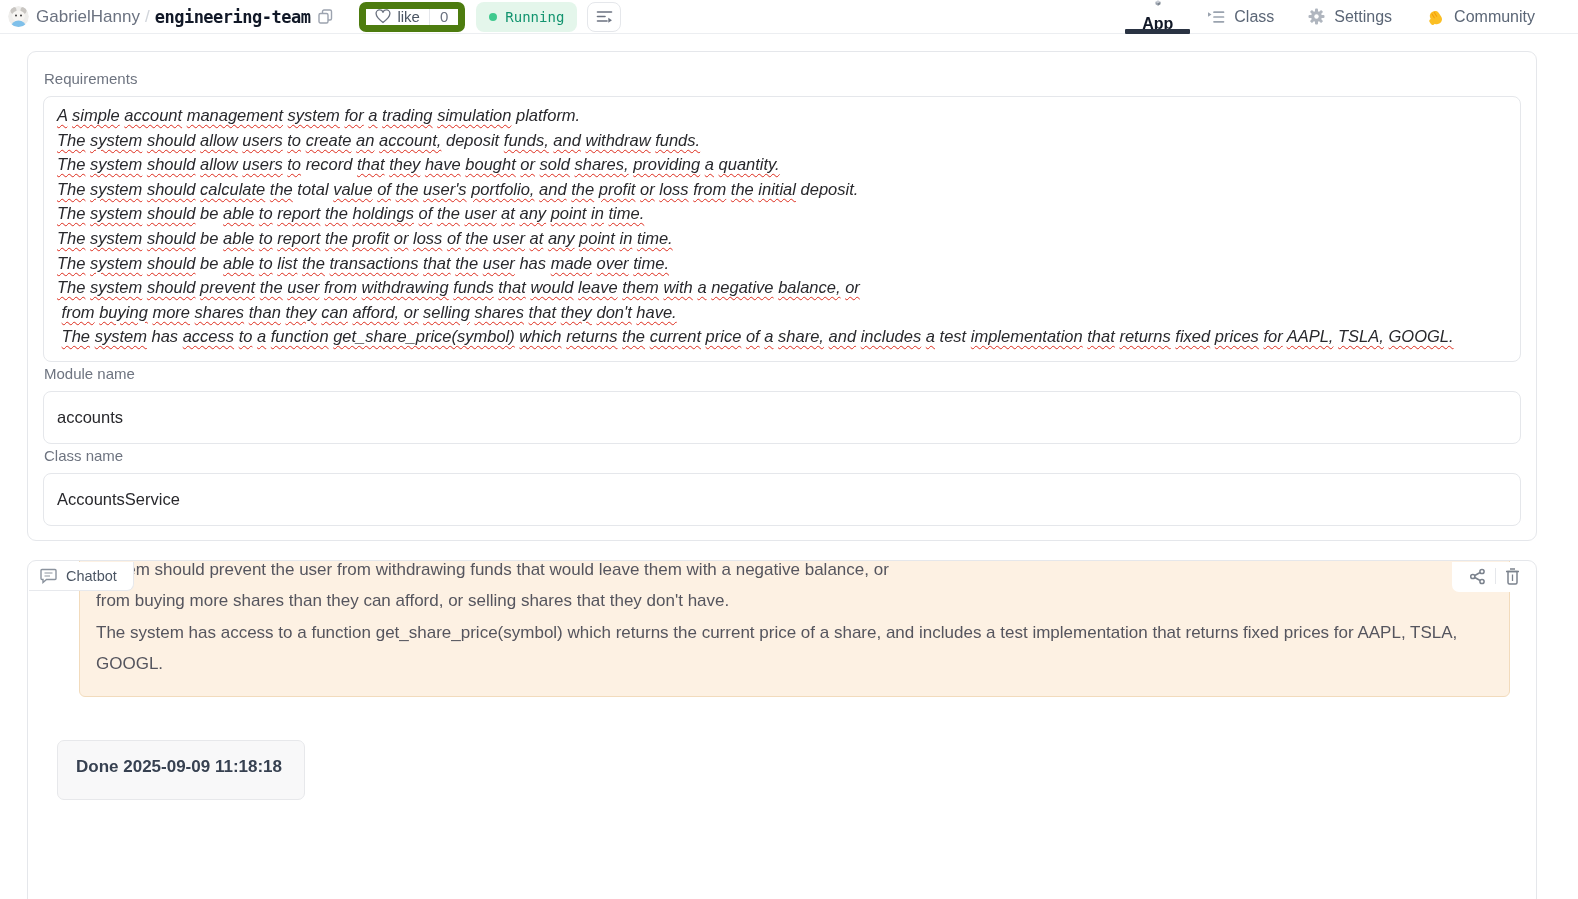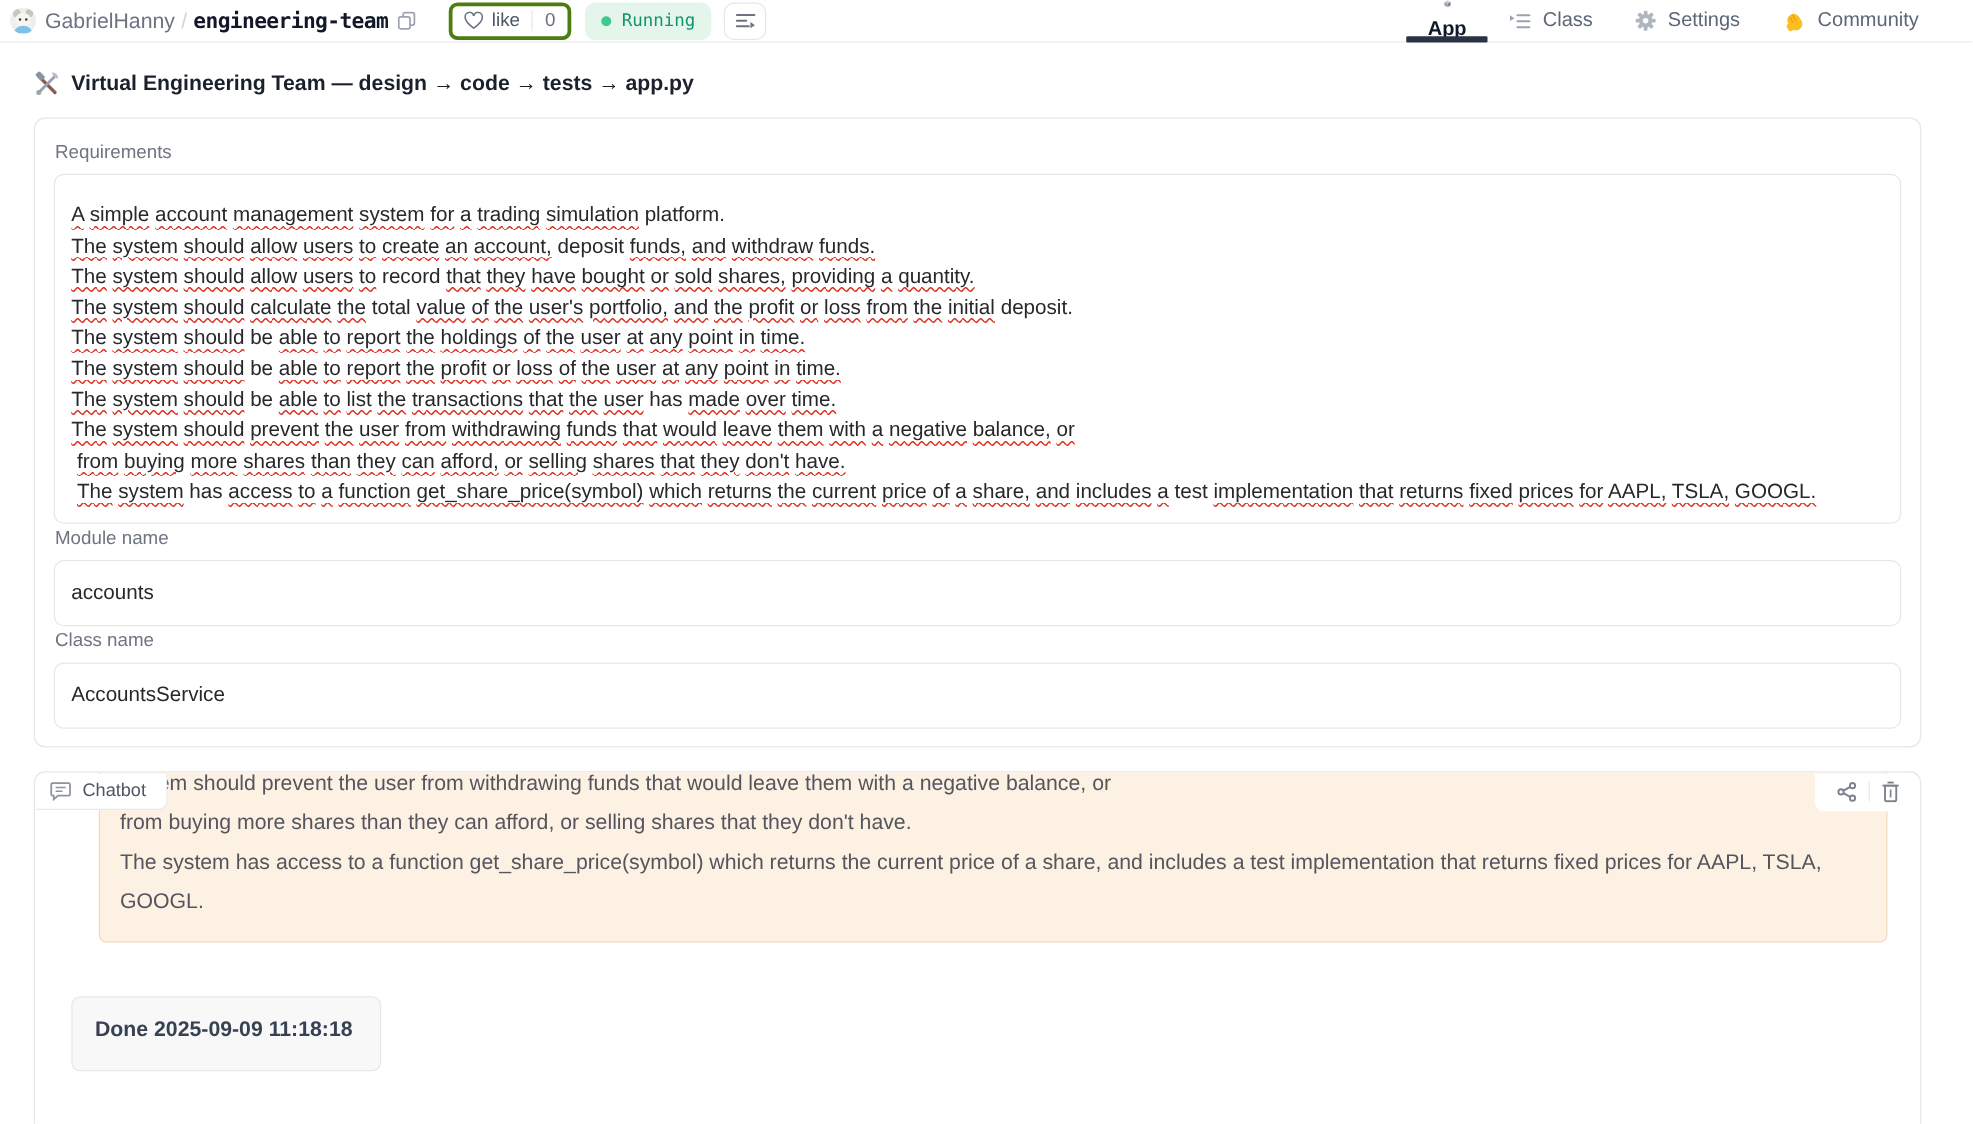--- a/index.html
+++ b/index.html
@@ -15,22 +15,22 @@
   }
   .avatar { width:21px; height:21px; border-radius:50%; overflow:hidden; flex:0 0 auto; cursor:pointer; }
   .owner { color:#6b7280; font-size:17px; margin-left:7px; cursor:pointer; }
   .slash { color:#d1d5db; font-size:17px; margin:0 5px; }
   .space-name {
     font-family:"DejaVu Sans Mono","Liberation Mono",monospace;
     font-weight:700; font-size:17px; color:#111827; letter-spacing:-0.5px; cursor:pointer;
   }
   .copy-btn { margin-left:8px; cursor:pointer; display:flex; align-items:center; }
   .like-btn {
-    margin-left:26px; display:inline-flex; align-items:center; height:30px;
-    border:3px solid #4d7c0f; border-radius:7px; overflow:hidden; cursor:pointer; background:#fff;
+    margin-left:26px; display:inline-flex; align-items:flex-end; height:30px;
+    border:7px solid #4d7c0f; border-radius:7px; overflow:hidden; cursor:pointer; background:#fff;
   }
   .like-left { display:flex; align-items:center; gap:6px; padding:0 9px; color:#4b5563; font-size:15px; }
   .like-count { display:flex; align-items:center; padding:0 10px; border-left:1px solid #e5e7eb; color:#6b7280; font-size:15px; }
   .running-badge {
     margin-left:11px; display:inline-flex; align-items:center; gap:8px; height:30px;
     background:#e4f6eb; border-radius:8px; padding:0 13px; cursor:pointer;
     font-family:"DejaVu Sans Mono","Liberation Mono",monospace; font-size:14px; color:#12946f;
   }
   .running-dot { width:8px; height:8px; border-radius:50%; background:#3fc98e; }
   .logs-btn {
@@ -52,22 +52,22 @@
     margin-top:23px; display:flex; align-items:center; gap:9px;
     font-size:17px; font-weight:700; color:#1b212c;
   }
   
   .form-panel {
     margin-top:17px; border:1px solid #e5e7eb; border-radius:9px;
     padding:15px 15px 14px 15px; background:#fff;
   }
   .field-label { color:#6e7480; font-size:15px; margin:3px 0 9px 1px; }
   .req-box {
-    border:1px solid #e5e7eb; border-radius:8px; padding:20px 13px 12px 13px;
-    font-size:16.5px; color:#28282c; cursor:text; background:#fff;
+    border:1px solid #e5e7eb; border-radius:8px; padding:6px 13px 12px 13px;
+    font-size:16.5px; color:#28282c; cursor:text; background:#fff;font-style:italic;
   }
   .req-line { line-height:24.6px; white-space:pre-wrap; }
   .sq {
     text-decoration:underline; text-decoration-style:wavy;
     text-decoration-color:#dd2b1c; text-decoration-thickness:1px; text-underline-offset:3px;
   }
   .text-input {
     width:100%; height:53px; border:1px solid #e5e7eb; border-radius:8px;
     padding:0 13px; font-size:16.5px; color:#28282c; outline:none; background:#fff;
     font-family:"Liberation Sans", sans-serif; display:block;
@@ -194,30 +194,20 @@
           <line x1="10.9" y1="4.3" x2="10.9" y2="9" stroke="#f59e0b" stroke-width="1.1" stroke-linecap="round"></line>
         </g>
       </svg>
       <span>Community</span>
     </div>
   </div>
 </div>
 
 <div class="main">
 
-  <div class="page-title">
-    <svg width="21" height="20" viewBox="0 0 21 20">
-      <line x1="4" y1="4" x2="17" y2="17" stroke="#8a5a52" stroke-width="2.6" stroke-linecap="round"></line>
-      <rect x="1.5" y="1.5" width="7" height="4.5" rx="1" fill="#8b939e" transform="rotate(45 5 4)"></rect>
-      <line x1="17" y1="4" x2="4" y2="17" stroke="#9aa3af" stroke-width="2.4" stroke-linecap="round"></line>
-      <path d="M14.5 1.2 a4 4 0 0 1 4.8 4.8 l-2.6 -1 -1.2 -1.2 Z" fill="#b9bfc8"></path>
-      <circle cx="4" cy="17" r="2" fill="#9aa3af"></circle>
-    </svg>
-    <span>Virtual Engineering Team — design → code → tests → app.py</span>
-  </div>
 
   <div class="form-panel">
     <div class="field-label">Requirements</div>
     <div class="req-box" spellcheck="false">
         <div class="req-line"><span class="sq">A</span> <span class="sq">simple</span> <span class="sq">account</span> <span class="sq">management</span> <span class="sq">system</span> <span class="sq">for</span> <span class="sq">a</span> <span class="sq">trading</span> <span class="sq">simulation</span> <span>platform.</span></div>
         <div class="req-line"><span class="sq">The</span> <span class="sq">system</span> <span class="sq">should</span> <span class="sq">allow</span> <span class="sq">users</span> <span class="sq">to</span> <span class="sq">create</span> <span class="sq">an</span> <span class="sq">account,</span> <span>deposit</span> <span class="sq">funds,</span> <span class="sq">and</span> <span class="sq">withdraw</span> <span class="sq">funds.</span></div>
         <div class="req-line"><span class="sq">The</span> <span class="sq">system</span> <span class="sq">should</span> <span class="sq">allow</span> <span class="sq">users</span> <span class="sq">to</span> <span>record</span> <span class="sq">that</span> <span class="sq">they</span> <span class="sq">have</span> <span class="sq">bought</span> <span class="sq">or</span> <span class="sq">sold</span> <span class="sq">shares,</span> <span class="sq">providing</span> <span class="sq">a</span> <span class="sq">quantity.</span></div>
         <div class="req-line"><span class="sq">The</span> <span class="sq">system</span> <span class="sq">should</span> <span class="sq">calculate</span> <span class="sq">the</span> <span>total</span> <span class="sq">value</span> <span class="sq">of</span> <span class="sq">the</span> <span class="sq">user's</span> <span class="sq">portfolio,</span> <span class="sq">and</span> <span class="sq">the</span> <span class="sq">profit</span> <span class="sq">or</span> <span class="sq">loss</span> <span class="sq">from</span> <span class="sq">the</span> <span class="sq">initial</span> <span>deposit.</span></div>
         <div class="req-line"><span class="sq">The</span> <span class="sq">system</span> <span class="sq">should</span> <span>be</span> <span class="sq">able</span> <span class="sq">to</span> <span class="sq">report</span> <span class="sq">the</span> <span class="sq">holdings</span> <span class="sq">of</span> <span class="sq">the</span> <span class="sq">user</span> <span class="sq">at</span> <span class="sq">any</span> <span class="sq">point</span> <span class="sq">in</span> <span class="sq">time.</span></div>
         <div class="req-line"><span class="sq">The</span> <span class="sq">system</span> <span class="sq">should</span> <span>be</span> <span class="sq">able</span> <span class="sq">to</span> <span class="sq">report</span> <span class="sq">the</span> <span class="sq">profit</span> <span class="sq">or</span> <span class="sq">loss</span> <span class="sq">of</span> <span class="sq">the</span> <span class="sq">user</span> <span class="sq">at</span> <span class="sq">any</span> <span class="sq">point</span> <span class="sq">in</span> <span class="sq">time.</span></div>

